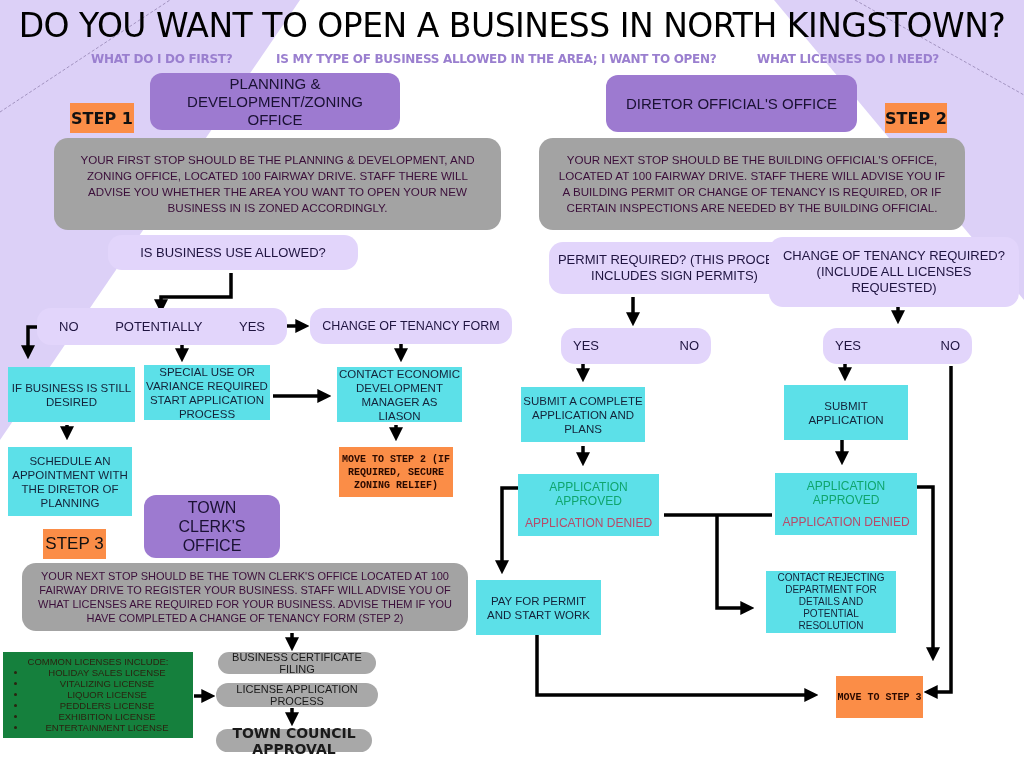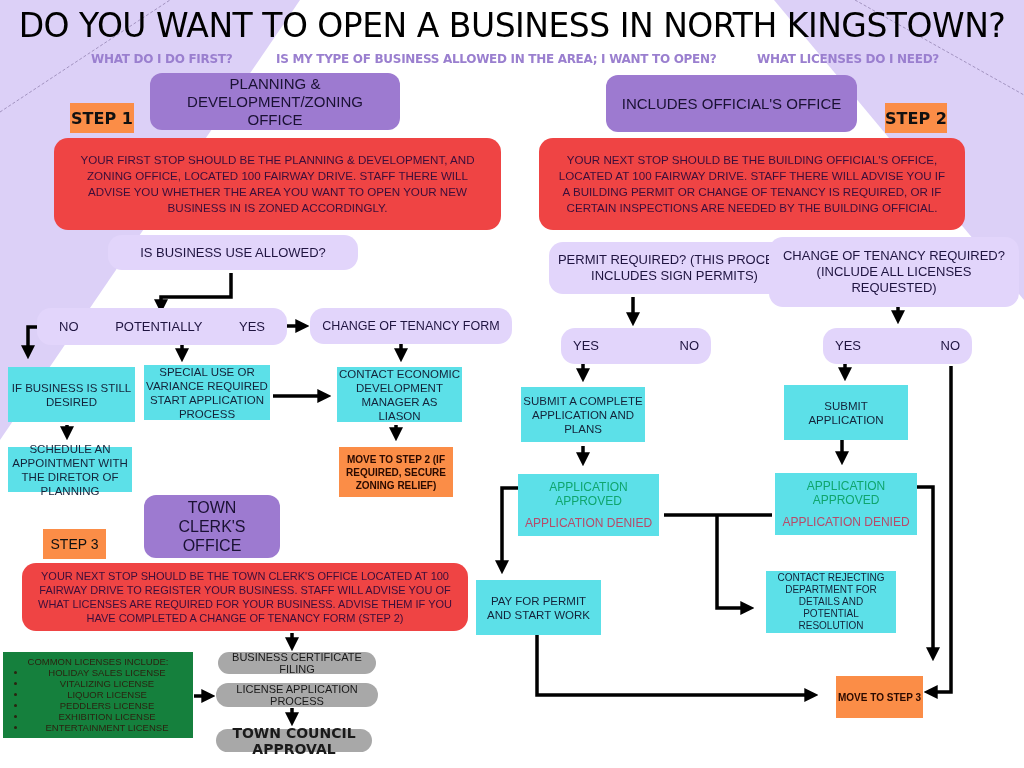--- a/index.html
+++ b/index.html
@@ -29,38 +29,38 @@
     display:flex; align-items:center; justify-content:center;
     font-family:"DejaVu Sans", sans-serif;
     margin-top:17px;
   }
   .office {
     background:#9d7ad0; border-radius:12px; color:#1a1133;
     display:flex; align-items:center; justify-content:center; text-align:center;
     font-size:15px; line-height:18px;
   }
   .pink {
-    background:#ef4444; border-radius:14px; color:#3b0e3a;
+    background:#a3a3a3; border-radius:14px; color:#3b0e3a;
     display:flex; align-items:center; justify-content:center; text-align:center;
     font-size:11.6px; line-height:16px; padding:4px 16px;
   }
   .lav {
     background:#e2d5fb; border-radius:14px; color:#1f1440;
     display:flex; align-items:center; justify-content:center; text-align:center;
     font-size:13px; line-height:16px;
   }
   .cyan {
     background:#5ce0e8; color:#14233a;
     display:flex; align-items:center; justify-content:center; text-align:center;
     font-size:11.5px; line-height:14px; padding:2px;
   }
   .orange {
     background:#fb8d47; color:#2a0a00; font-weight:bold;
     display:flex; align-items:center; justify-content:center; text-align:center;
-    font-size:10px; line-height:13px; font-family:Liberation Sans, sans-serif;
+    font-size:10px; line-height:13px; font-family:Liberation Mono, monospace;
   }
   .grey {
     background:#a8a8a8; border-radius:12px; color:#1a1a1a;
     display:flex; align-items:center; justify-content:center; text-align:center;
     font-size:11px;
   }
   .approved { color:#0fa56d; font-size:12px; }
   .denied { color:#b64b6a; font-size:12px; }
   .licenses {
     background:#15803d; text-align:center; font-size:9.5px; line-height:11px; color:#2a2410;
@@ -145,27 +145,27 @@
 <div class="abs lav" style="left:108px;top:235px;width:250px;height:35px;">IS BUSINESS USE ALLOWED?</div>
 
 <div class="abs lav" style="left:37px;top:308px;width:250px;height:37px;justify-content:space-between;padding:0 22px;">
   <span>NO</span>
   <span>POTENTIALLY</span>
   <span>YES</span>
 </div>
 <div class="abs lav" style="left:310px;top:308px;width:202px;height:36px;font-size:12.5px;">CHANGE OF TENANCY FORM</div>
 
 <div class="abs cyan" style="left:8px;top:367px;width:127px;height:55px;">IF BUSINESS IS STILL DESIRED</div>
-<div class="abs cyan" style="left:8px;top:447px;width:124px;height:45px;">SCHEDULE AN APPOINTMENT WITH THE DIRETOR OF PLANNING</div>
+<div class="abs cyan" style="left:8px;top:447px;width:124px;height:69px;">SCHEDULE AN APPOINTMENT WITH THE DIRETOR OF PLANNING</div>
 <div class="abs cyan" style="left:144px;top:365px;width:126px;height:55px;">SPECIAL USE OR VARIANCE REQUIRED START APPLICATION PROCESS</div>
 <div class="abs cyan" style="left:337px;top:367px;width:125px;height:55px;">CONTACT ECONOMIC DEVELOPMENT MANAGER AS LIASON</div>
 <div class="abs orange" style="left:339px;top:447px;width:114px;height:50px;">MOVE TO STEP 2 (IF REQUIRED, SECURE ZONING RELIEF)</div>
 
 <div class="abs step" style="left:885px;top:86px;width:62px;height:30px;font-size:16px;">STEP 2</div>
-<div class="abs office" style="left:606px;top:75px;width:251px;height:57px;">INCLUDES OFFICIAL'S OFFICE</div>
+<div class="abs office" style="left:606px;top:75px;width:251px;height:57px;">DIRETOR OFFICIAL'S OFFICE</div>
 <div class="abs pink" style="left:539px;top:138px;width:426px;height:92px;">YOUR NEXT STOP SHOULD BE THE BUILDING OFFICIAL'S OFFICE, LOCATED AT 100 FAIRWAY DRIVE. STAFF THERE WILL ADVISE YOU IF A BUILDING PERMIT OR CHANGE OF TENANCY IS REQUIRED, OR IF CERTAIN INSPECTIONS ARE NEEDED BY THE BUILDING OFFICIAL.</div>
 <div class="abs lav" style="left:513px;top:242px;width:251px;height:52px;padding:0 6px;margin-left:36px;">PERMIT REQUIRED? (THIS PROCESS INCLUDES SIGN PERMITS)</div>
 <div class="abs lav" style="left:769px;top:237px;width:250px;height:70px;padding:14px 8px;">CHANGE OF TENANCY REQUIRED? (INCLUDE ALL LICENSES REQUESTED)</div>
 
 <div class="abs lav" style="left:561px;top:328px;width:150px;height:36px;justify-content:space-between;padding:0 12px;">
   <span>YES</span>
   <span>NO</span>
 </div>
 <div class="abs lav" style="left:823px;top:328px;width:149px;height:36px;justify-content:space-between;padding:0 12px;">
   <span>YES</span>
@@ -181,21 +181,21 @@
 </div>
 <div class="abs cyan" style="left:775px;top:473px;width:142px;height:62px;flex-direction:column;justify-content:space-around;">
   <span class="approved">APPLICATION APPROVED</span>
   <span class="denied">APPLICATION DENIED</span>
 </div>
 
 <div class="abs cyan" style="left:476px;top:580px;width:125px;height:55px;">PAY FOR PERMIT AND START WORK</div>
 <div class="abs cyan" style="left:766px;top:571px;width:130px;height:62px;font-size:10px;line-height:12px;padding:2px 10px;">CONTACT REJECTING DEPARTMENT FOR DETAILS AND POTENTIAL RESOLUTION</div>
 <div class="abs orange" style="left:836px;top:676px;width:87px;height:42px;">MOVE TO STEP 3</div>
 
-<div class="abs step" style="left:43px;top:512px;width:63px;height:30px;font-size:14px;font-weight:normal;font-family:'Liberation Sans',sans-serif;">STEP 3</div>
+<div class="abs step" style="left:43px;top:512px;width:63px;height:30px;font-size:17px;font-weight:normal;font-family:'Liberation Sans',sans-serif;">STEP 3</div>
 <div class="abs office" style="left:144px;top:495px;width:136px;height:63px;font-size:16px;line-height:19px;padding:0 10px;">TOWN CLERK'S OFFICE</div>
 <div class="abs pink" style="left:22px;top:563px;width:446px;height:68px;font-size:11px;line-height:14px;">YOUR NEXT STOP SHOULD BE THE TOWN CLERK'S OFFICE LOCATED AT 100 FAIRWAY DRIVE TO REGISTER YOUR BUSINESS. STAFF WILL ADVISE YOU OF WHAT LICENSES ARE REQUIRED FOR YOUR BUSINESS. ADVISE THEM IF YOU HAVE COMPLETED A CHANGE OF TENANCY FORM (STEP 2)</div>
 
 <div class="abs licenses" style="left:3px;top:652px;width:190px;height:86px;">
   <div>COMMON LICENSES INCLUDE:</div>
   <ul>
     <li>HOLIDAY SALES LICENSE</li>
     <li>VITALIZING LICENSE</li>
     <li>LIQUOR LICENSE</li>
     <li>PEDDLERS LICENSE</li>

